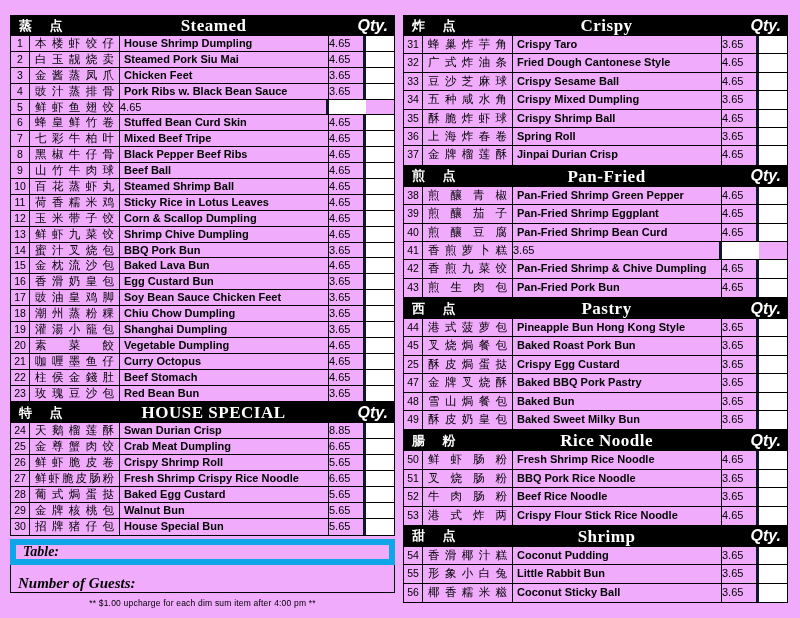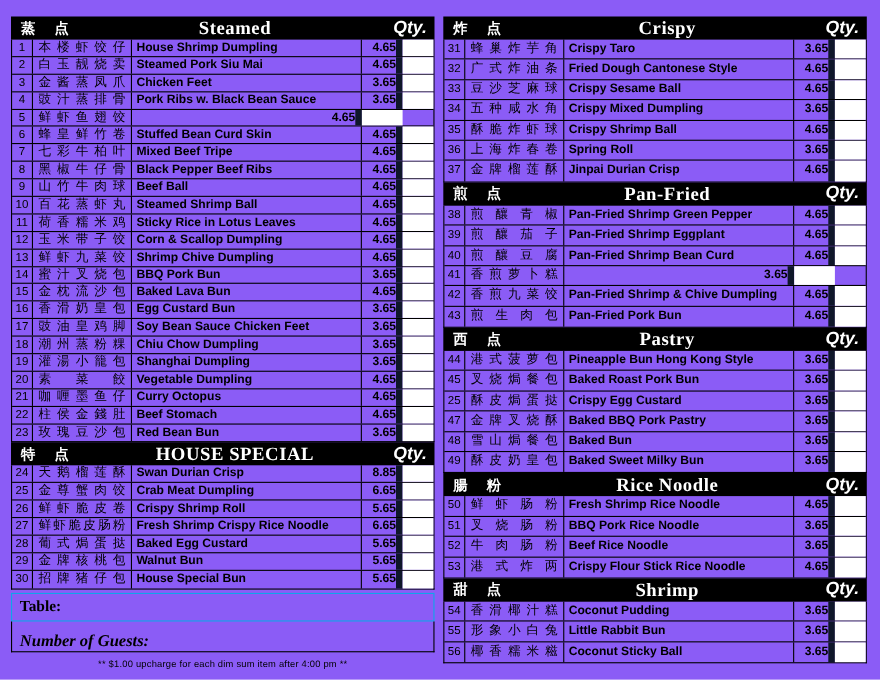--- a/index.html
+++ b/index.html
@@ -1,20 +1,20 @@
 <!DOCTYPE html>
 <html><head>
 <meta charset="utf-8">
 <style>
   * { box-sizing: border-box; }
   html, body { margin: 0; padding: 0; background: #ffffff; }
   .page {
     position: relative;
     width: 800px; height: 618px;
-    background: #8b5cf6;
+    background: #f0abfc;
     display: flex; gap: 8px;
     padding: 15px 12px 8px 10px;
     font-family: "Liberation Sans", sans-serif;
     color: #000;
   }
   .col { flex: 1; min-width: 0; display: flex; flex-direction: column; }
   .col-left  { --rh: 15.9px; }
   .col-right { --rh: 18.4px; }
   .section { display: flex; flex-direction: column; }
   .section-header {
@@ -40,27 +40,27 @@
   .row:last-child { border-bottom: none; }
   .row > span {
     display: block;
     line-height: calc(var(--rh) - 1px);
     overflow: hidden; white-space: nowrap;
   }
   .c-num   { text-align: center; font-size: 10.5px; border-right: 1px solid #000; }
   .c-cn    { font-size: 11.5px; padding: 0 5px; border-right: 1px solid #000;
              text-align: justify; text-align-last: justify; }
   .c-en    { font-size: 11px; font-weight: bold; padding: 0 4px; border-right: 1px solid #000; }
-  .c-price { text-align: right; font-size: 11px; font-weight: bold; border-right: 6px solid #0f172a; }
+  .c-price { text-align: left; font-size: 11px; font-weight: normal; border-right: 3px solid #0f172a; }
   .c-qty   { background: #fff; }
   .table-box {
     margin-top: 3px;
-    border: 1px solid #0ea5e9; height: 26px;
+    border: 6px solid #0ea5e9; height: 26px;
     display: flex; align-items: center; padding: 0 7px;
-    font-family: "Liberation Serif", serif; font-weight: bold; font-size: 14px;
+    font-family: "Liberation Serif", serif; font-weight: bold; font-size: 14px; font-style: italic;
   }
   .guests-box {
     border: 1px solid #000; border-top: none; height: 28px;
     display: flex; align-items: flex-end; padding: 0 7px;
     font-family: "Liberation Serif", serif; font-weight: bold; font-style: italic; font-size: 15px;
   }
   .fill { flex: 1; height: 100%; }
   .footnote { text-align: center; font-size: 8.5px; padding-top: 5px; letter-spacing: 0.2px; }
 </style>
 </head>

